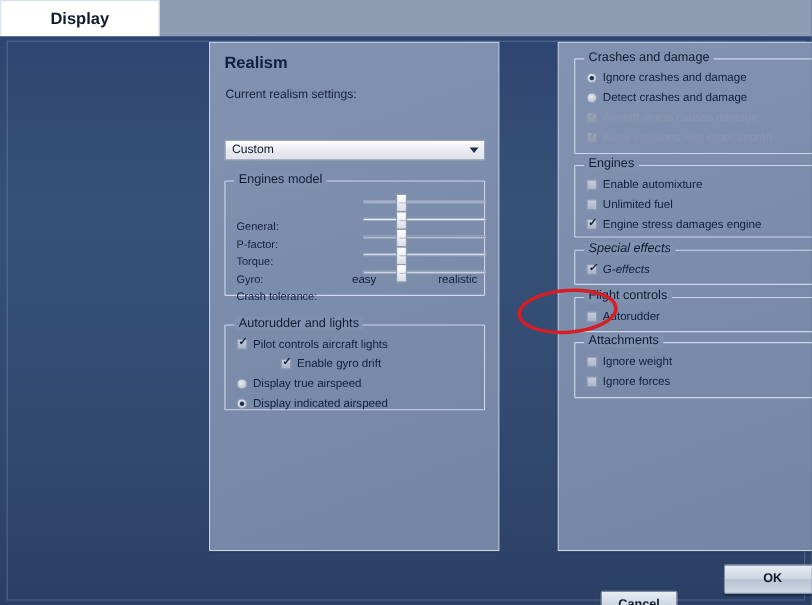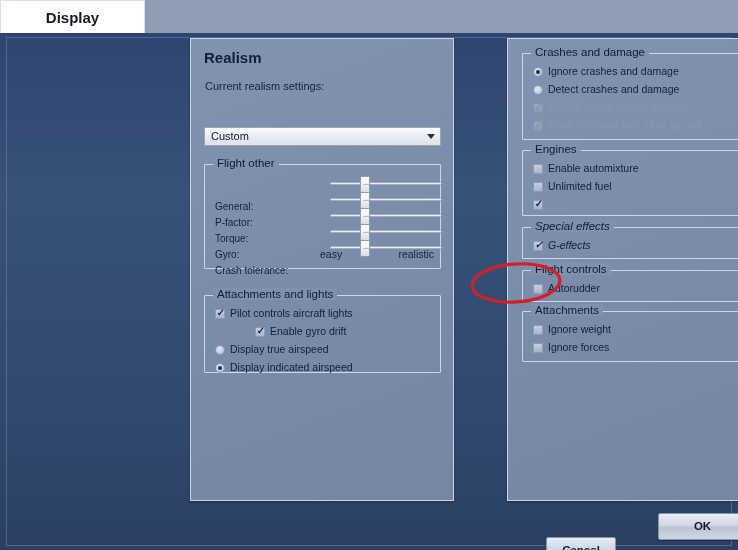--- a/index.html
+++ b/index.html
@@ -228,21 +228,21 @@
   <div class="panel" id="center-panel">
     <div class="panel-title">Realism</div>
     <div class="sub-label">Current realism settings:</div>
 
     <div class="dropdown">
       <span>Custom</span>
       <span class="arrow"></span>
     </div>
 
     <div class="group" id="g-flightmodel" style="left:13px; top:125px; width:237px; height:105px;">
-      <div class="legend">Flight other</div>
+      <div class="legend">Engines model</div>
       <div id="sliders-host">
           <div class="slider-row" style="top: 9px;">
             <div class="sl-label">General:</div>
             <div class="track">
               <div class="thumb" style="left: 28.56px;"></div>
             </div>
           </div>
           <div class="slider-row" style="top: 25px;">
             <div class="sl-label">P-factor:</div>
             <div class="track">
@@ -266,21 +266,21 @@
             <div class="track">
               <div class="thumb" style="left: 28.56px;"></div>
             </div>
           </div>
         </div>
       <div class="scale-easy" style="left:115px; top:83px;">easy</div>
       <div class="scale-real" style="right:6px; top:83px;">realistic</div>
     </div>
 
     <div class="group" id="g-instruments" style="left:13px; top:256px; width:237px; height:78px;">
-      <div class="legend">Attachments and lights</div>
+      <div class="legend">Autorudder and lights</div>
       <div id="instr-host">
           <div class="opt" style="top: 10px;"><span class="box checked"></span><span>Pilot controls aircraft lights</span></div>
           <div class="opt" style="top: 28px; padding-left: 40px;"><span class="box checked"></span><span>Enable gyro drift</span></div>
           <div class="opt" style="top: 46px;"><span class="radio"></span><span>Display true airspeed</span></div>
           <div class="opt" style="top: 64px;"><span class="radio on"></span><span>Display indicated airspeed</span></div>
         </div>
     </div>
   </div>
 
   <div class="panel" id="right-panel">
@@ -293,21 +293,21 @@
           <div class="opt disabled" style="top: 46px;"><span class="box checked"></span><span>Aircraft stress causes damage</span></div>
           <div class="opt disabled" style="top: 64px;"><span class="box checked"></span><span>Allow collisions with other aircraft</span></div>
         </div>
     </div>
 
     <div class="group" style="left:14px; top:111px; width:236px; height:66px;">
       <div class="legend">Engines</div>
       <div id="engines-host">
           <div class="opt" style="top: 10px;"><span class="box"></span><span>Enable automixture</span></div>
           <div class="opt" style="top: 28px;"><span class="box"></span><span>Unlimited fuel</span></div>
-          <div class="opt" style="top: 46px;"><span class="box checked"></span></div>
+          <div class="opt" style="top: 46px;"><span class="box checked"></span><span>Engine stress damages engine</span></div>
         </div>
     </div>
 
     <div class="group" style="left:14px; top:188px; width:236px; height:32px;font-style:italic;">
       <div class="legend">Special effects</div>
       <div id="fx-host">
           <div class="opt" style="top: 10px;"><span class="box checked"></span><span>G-effects</span></div>
         </div>
     </div>
 

